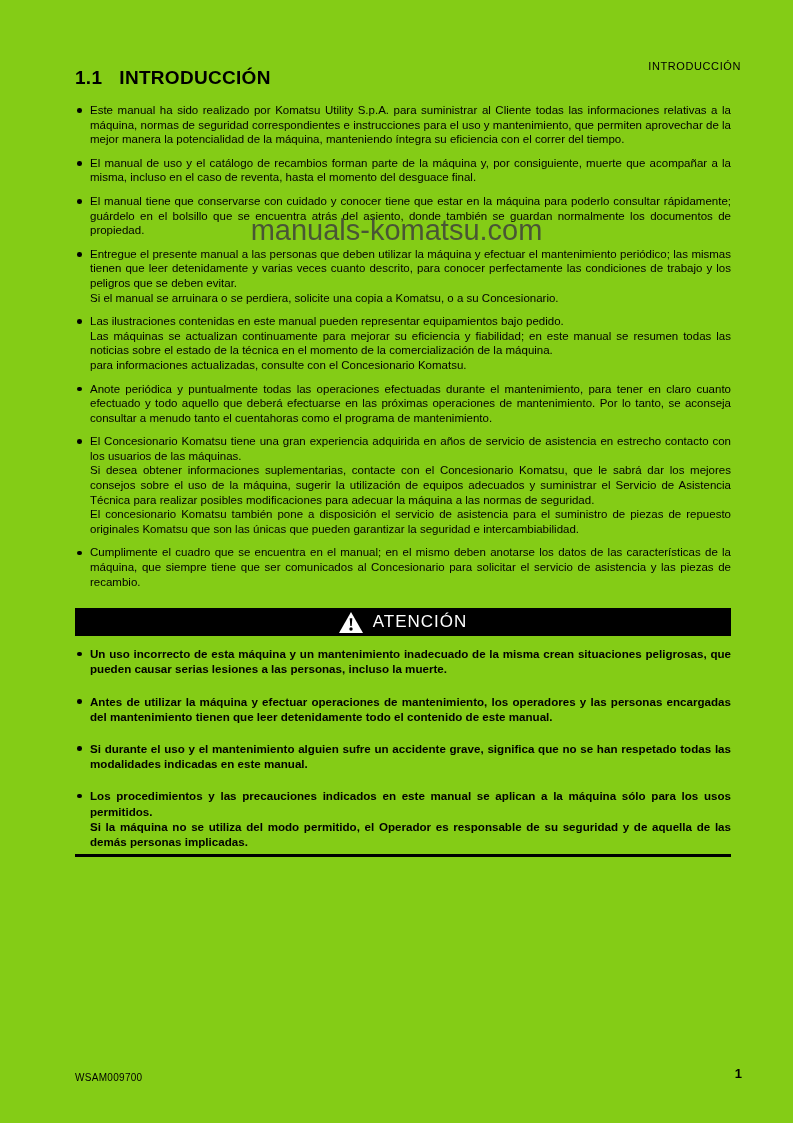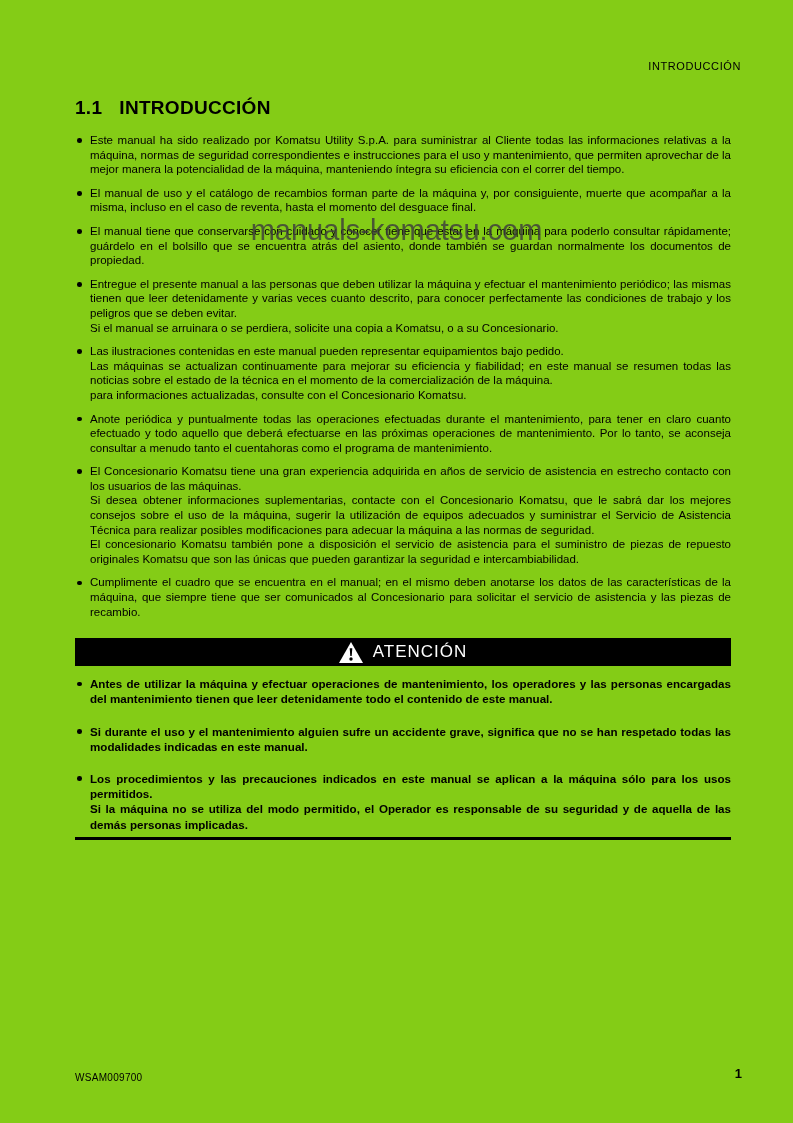--- a/index.html
+++ b/index.html
@@ -13,21 +13,21 @@
     overflow:hidden;
   }
   .running-head{
     position:absolute;top:60px;right:52px;
     font-size:11px;letter-spacing:0.6px;color:#000;
   }
   .content{
     position:absolute;left:75px;right:62px;top:0;
   }
   .section-title{
-    margin:0;padding-top:97px;
+    margin:0;padding-top:67px;
     font-size:19px;font-weight:bold;letter-spacing:0.3px;
     display:flex;align-items:baseline;
   }
   .section-title .num{margin-right:17px;}
   ul.bullets{
     list-style:none;margin:14px 0 0 0;padding:0;
   }
   ul.bullets li{
     position:relative;
     padding-left:15px;
@@ -130,20 +130,21 @@
         <svg width="24" height="21" viewBox="0 0 24 21" aria-hidden="true">
           <path d="M12 0 L24 21 L0 21 Z" fill="#ffffff"></path>
           <path d="M10.7 6.2 L13.3 6.2 L12.7 14 L11.3 14 Z" fill="#000000"></path>
           <circle cx="12" cy="17" r="1.7" fill="#000000"></circle>
         </svg>
       </span>
       <span class="banner-label">ATENCIÓN</span>
     </div>
 
     <ul class="warn-bullets">
+      <li>Un uso incorrecto de esta máquina y un mantenimiento inadecuado de la misma crean situaciones peligrosas, que pueden causar serias lesiones a las personas, incluso la muerte.</li>
       <li>Antes de utilizar la máquina y efectuar operaciones de mantenimiento, los operadores y las personas encargadas del mantenimiento tienen que leer detenidamente todo el contenido de este manual.</li>
       <li>Si durante el uso y el mantenimiento alguien sufre un accidente grave, significa que no se han respetado todas las modalidades indicadas en este manual.</li>
       <li>Los procedimientos y las precauciones indicados en este manual se aplican a la máquina sólo para los usos permitidos.
 Si la máquina no se utiliza del modo permitido, el Operador es responsable de su seguridad y de aquella de las demás personas implicadas.</li>
     </ul>
 
     <hr class="bottom-rule">
 
   </div>
 

